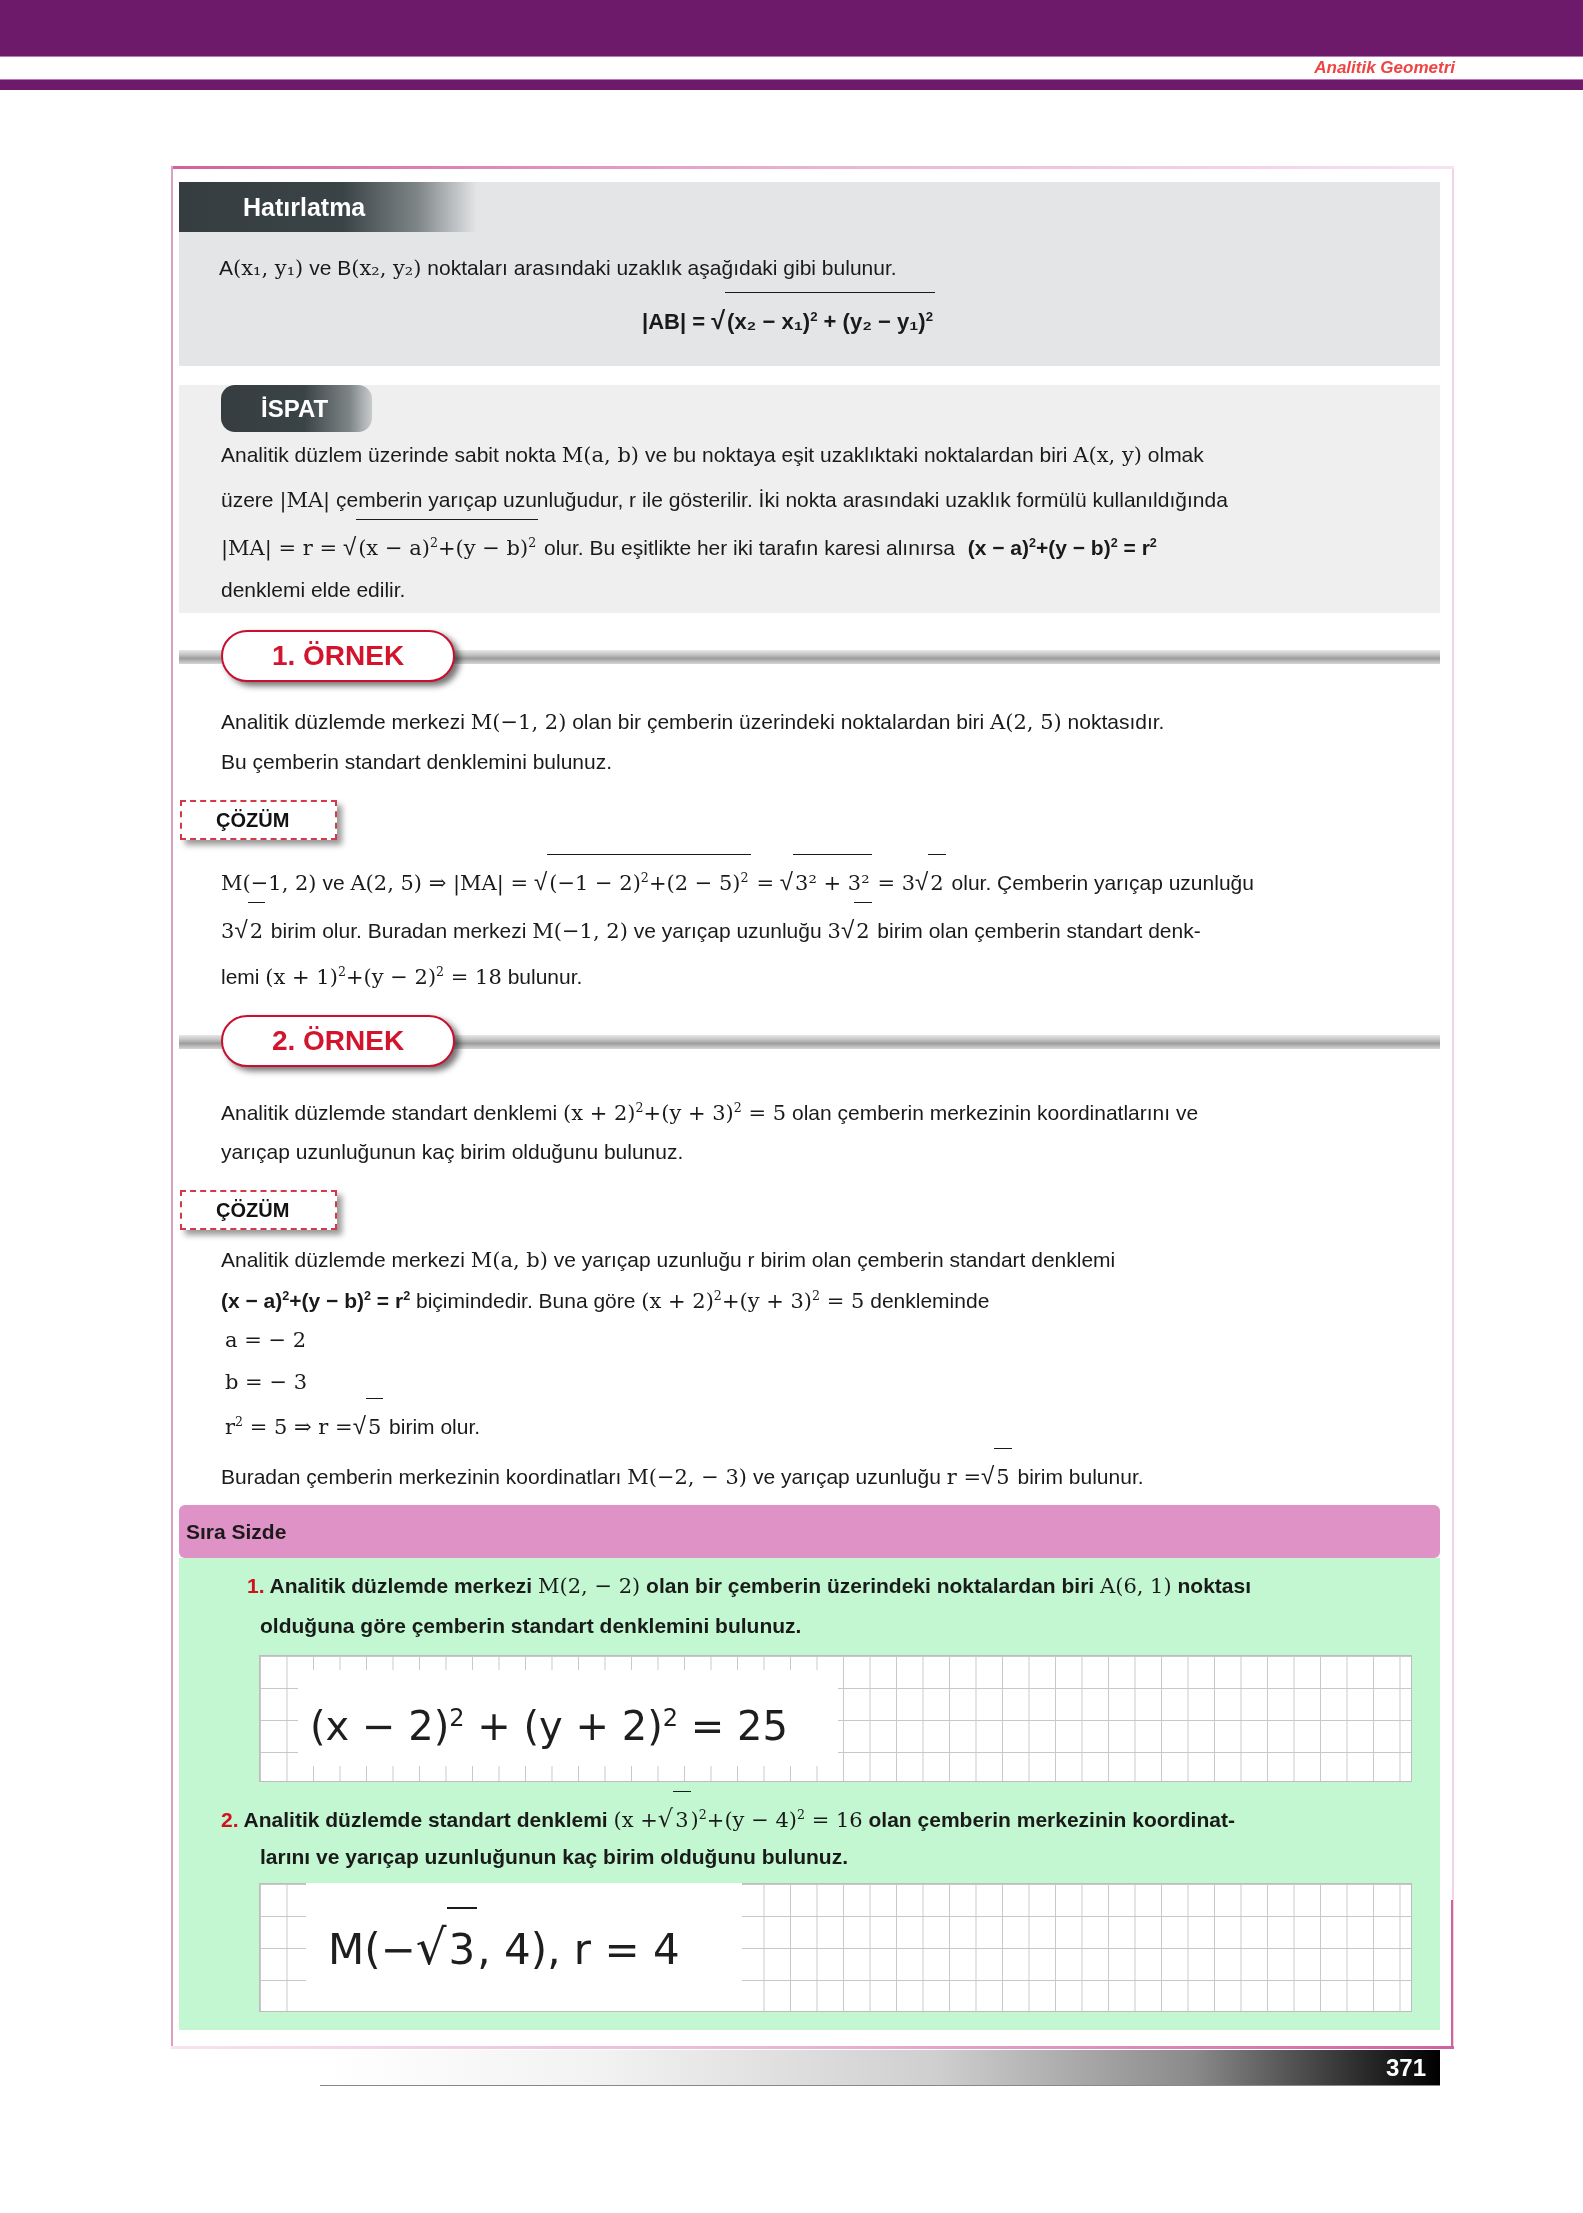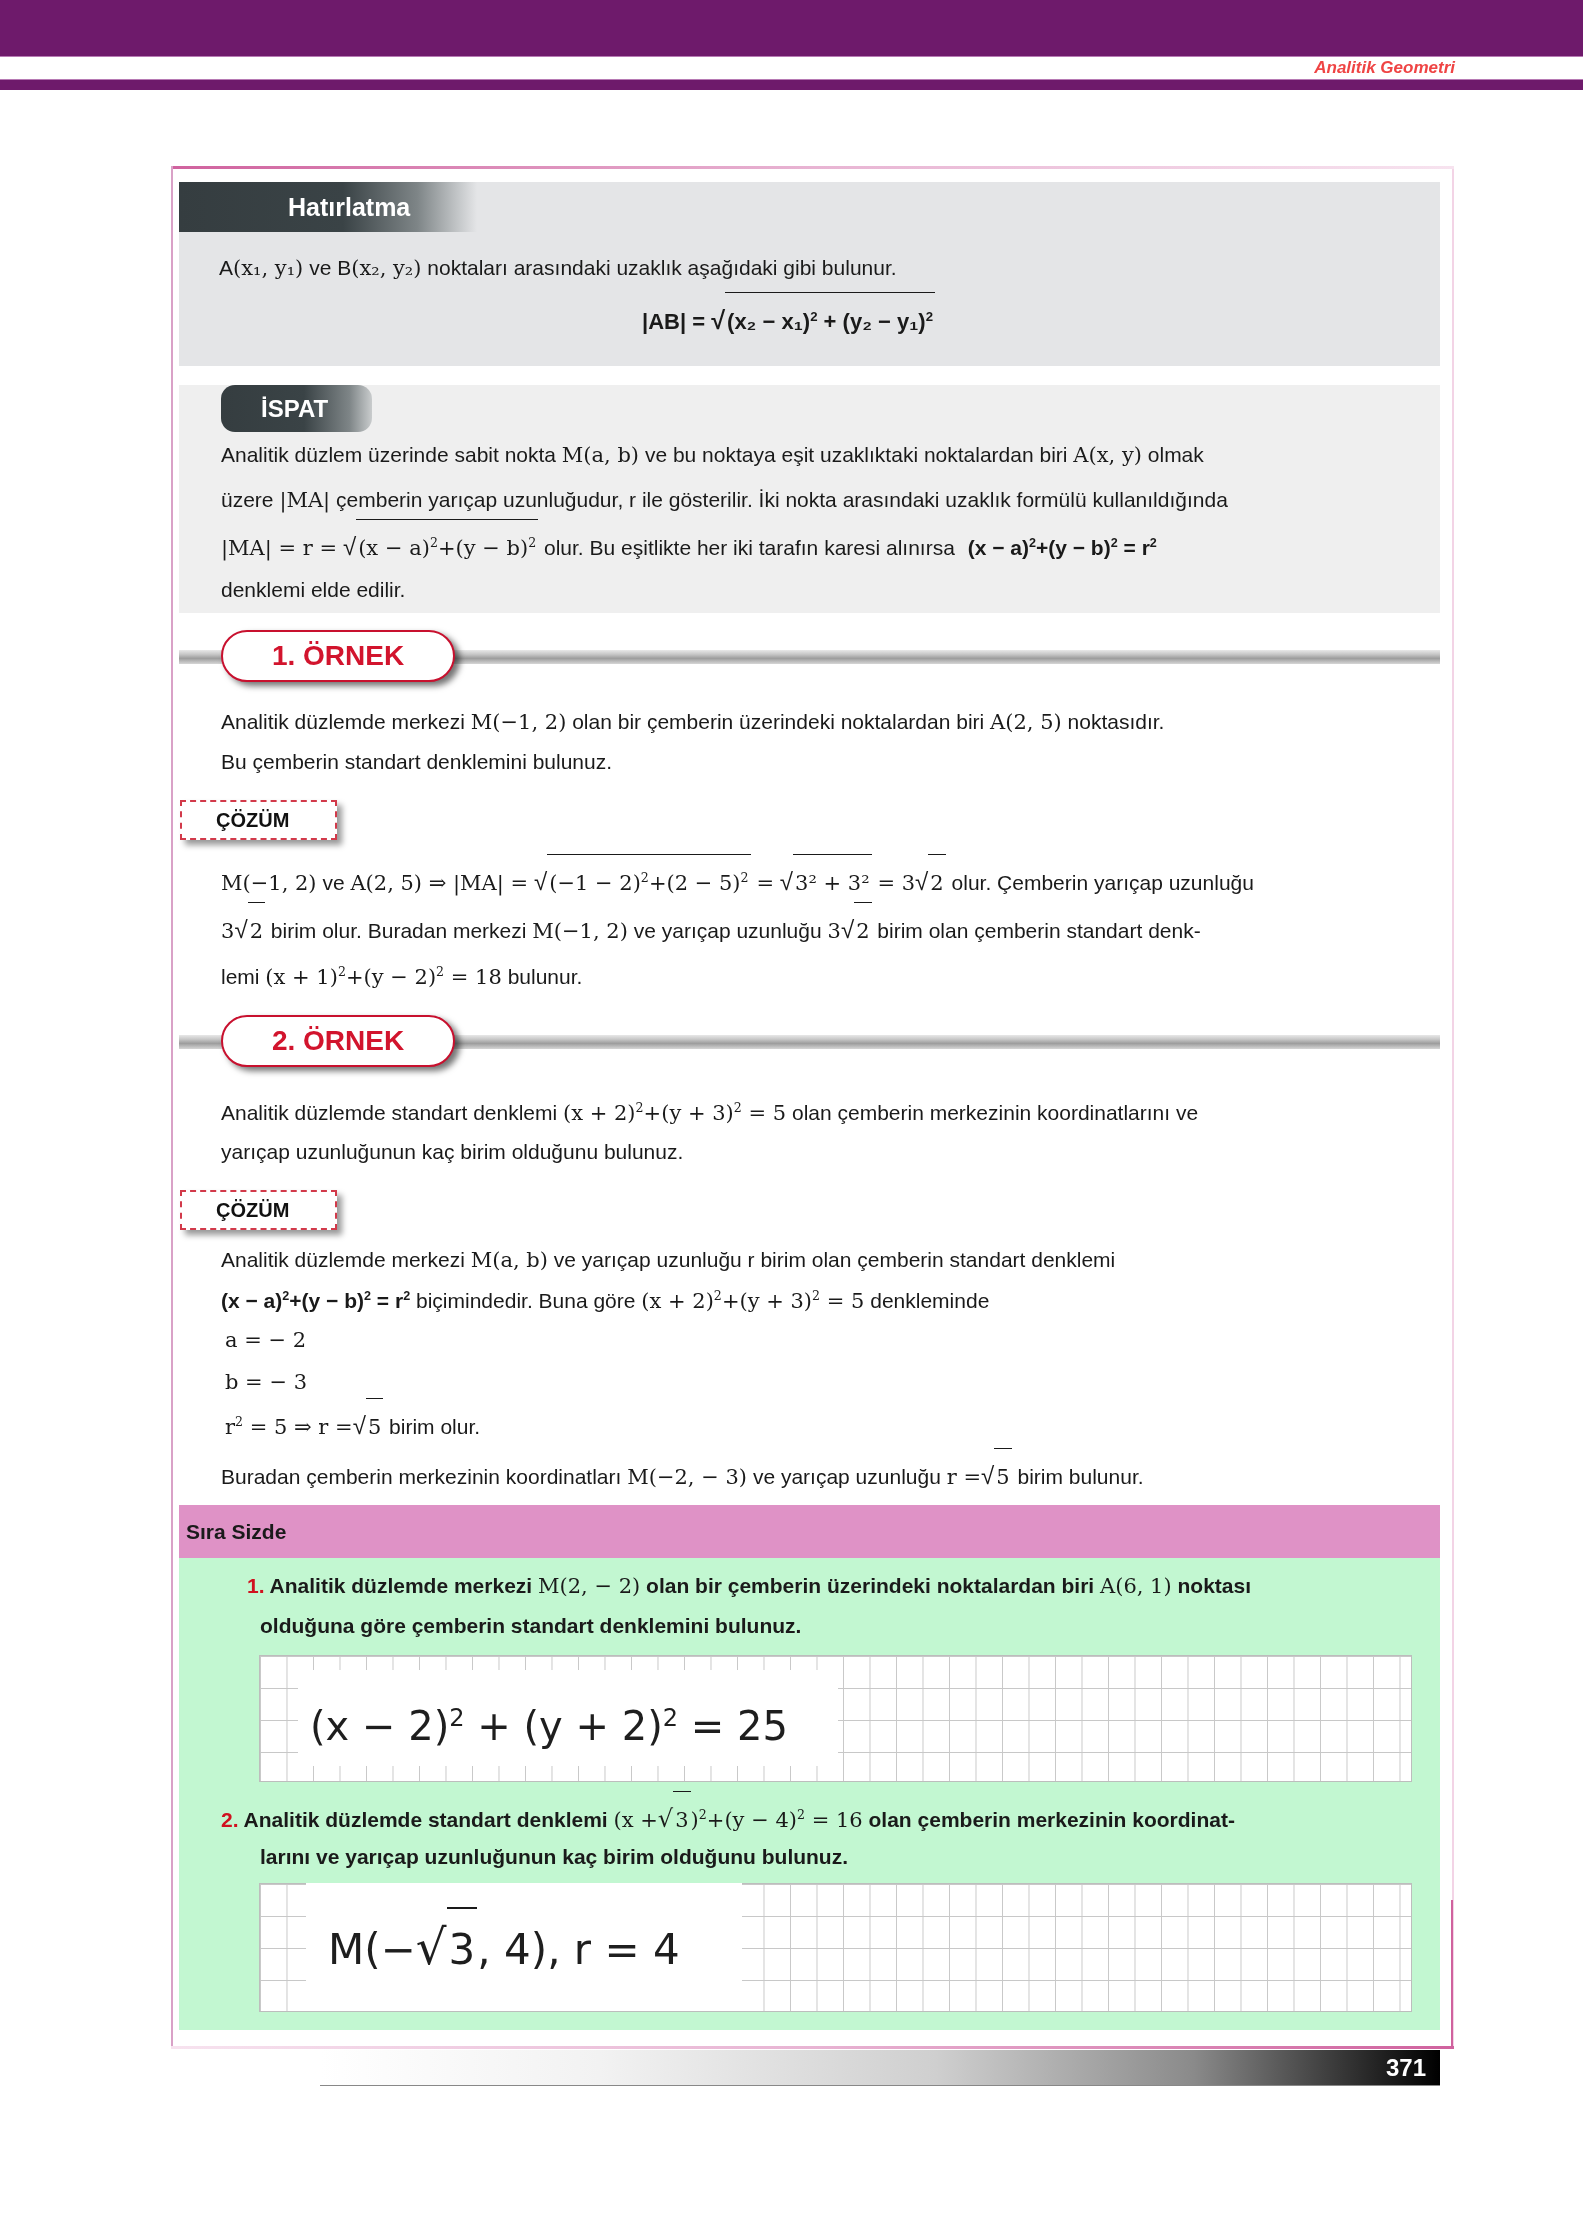--- a/index.html
+++ b/index.html
@@ -16,21 +16,21 @@
   .frame-left { position: absolute; left: 171px; top: 166px; width: 2px; height: 1882px; background: #d9a1c7; }
   .frame-bottom { position: absolute; left: 171px; top: 2046px; width: 1283px; height: 3px; background: linear-gradient(to right, #f7e3ef, #e8b4d3 50%, #d0629e); }
   .frame-right-bottom { position: absolute; left: 1451px; top: 1900px; width: 2px; height: 148px; background: #d0629e; }
 
   .gray-box { position: absolute; left: 179px; width: 1261px; background: #e4e5e7; }
   .hat-box { top: 182px; height: 184px; }
   .ispat-box { top: 385px; height: 228px; background: #efefef; }
 
   .hat-header { position: absolute; left: 179px; top: 182px; width: 298px; height: 50px;
     background: linear-gradient(to right, #353d40 0%, #3a4346 55%, #7e8587 80%, #e4e5e7 100%);
-    color: #ffffff; font-weight: bold; font-size: 25px; line-height: 50px; padding-left: 109px; }
+    color: #ffffff; font-weight: bold; font-size: 25px; line-height: 50px; padding-left: 64px; }
 
   .ispat-pill { position: absolute; left: 221px; top: 385px; width: 151px; height: 47px; border-radius: 14px;
     background: linear-gradient(to right, #353d40 0%, #3a4346 55%, #7e8587 85%, #c9cccd 100%);
     color: #ffffff; font-weight: bold; font-size: 24px; line-height: 47px; padding-left: 40px; }
 
   .text-line { position: absolute; font-size: 21px; white-space: nowrap; color: #1a1a1a; }
   .formula { font-family: "DejaVu Serif", "Liberation Serif", serif; }
   .bold { font-weight: bold; }
   sup { font-size: 0.6em; vertical-align: super; }
   .sqrt { border-top: 1.5px solid #1a1a1a; padding: 16px 2px; }
@@ -40,21 +40,21 @@
     background: linear-gradient(to bottom, #e8e8e8 0%, #c8c8c8 30%, #9d9d9d 60%, #d6d6d6 100%); }
   .ornek-badge { position: absolute; left: 221px; width: 234px; height: 52px; border: 2px solid #c8102e; border-radius: 26px;
     background: #ffffff; color: #d2142d; font-weight: bold; font-size: 28px; line-height: 48px; text-align: center;
     box-shadow: 5px 4px 6px rgba(0,0,0,0.55); }
 
   .cozum-badge { position: absolute; left: 180px; width: 157px; height: 40px; border: 2px dashed #d23a4a;
     background: #ffffff; color: #111111; font-weight: bold; font-size: 20px; line-height: 36px; padding-left: 34px;
     box-shadow: 5px 5px 6px rgba(0,0,0,0.4); }
 
   .sira-band { position: absolute; left: 179px; top: 1505px; width: 1261px; height: 53px; background: #df92c6;
-    font-weight: bold; font-size: 21px; line-height: 53px; padding-left: 7px; color: #1a1a1a; }
+    font-weight: bold; font-size: 21px; line-height: 53px; padding-left: 7px; color: #1a1a1a; border-radius: 6px; }
   .sira-green { position: absolute; left: 179px; top: 1558px; width: 1261px; height: 472px; background: #c2f7d1; }
 
   .q-num { color: #d0121f; font-weight: bold; }
 
   .grid-box { position: absolute; left: 259px; width: 1153px; background-color: #ffffff;
     background-image: linear-gradient(to right, #c8c8c8 1px, transparent 1px), linear-gradient(to bottom, #c8c8c8 1px, transparent 1px);
     background-size: 26.5px 100%, 100% 32px; border: 1.5px solid #bdbdbd; }
   .answer-img { position: absolute; background: #ffffff; font-family: "DejaVu Sans", sans-serif; color: #1e1e1e; white-space: nowrap; }
 
   .page-bar { position: absolute; left: 320px; top: 2050px; width: 1120px; height: 36px;

